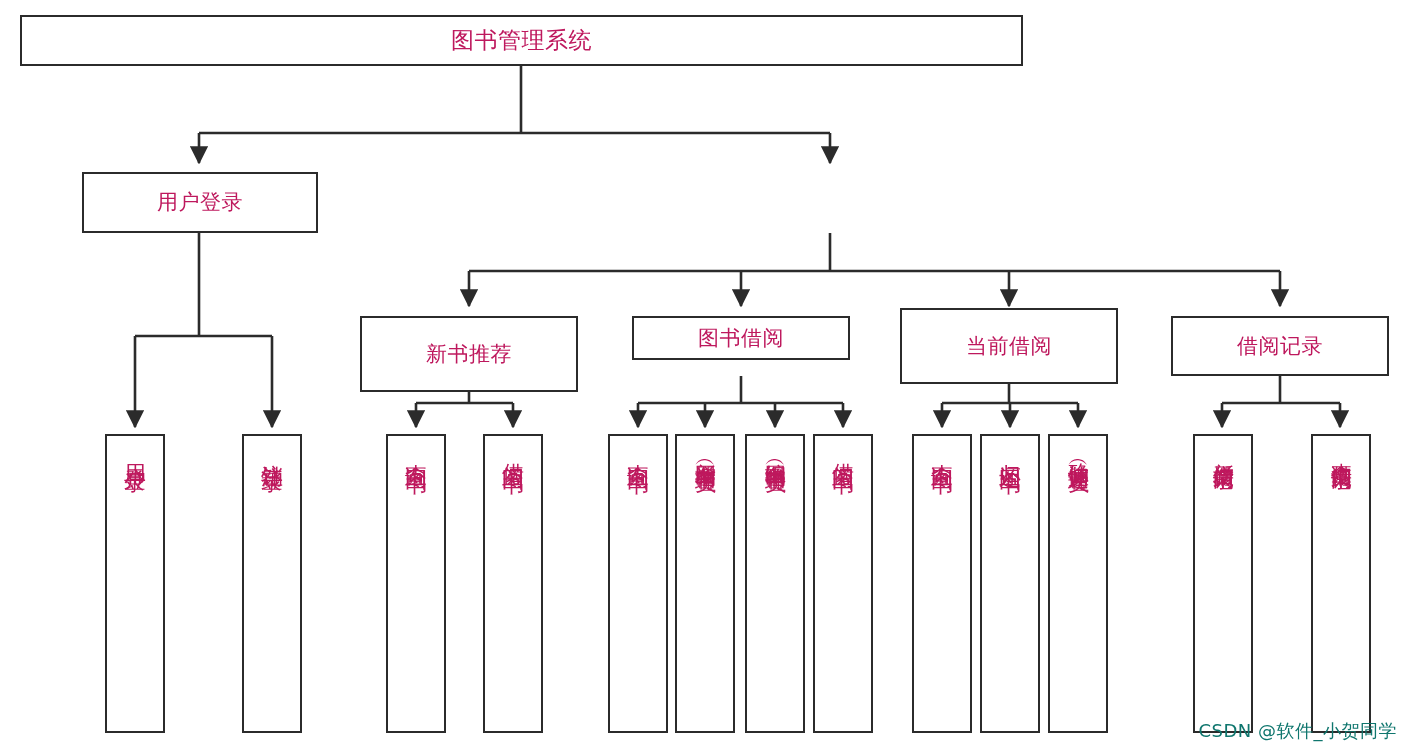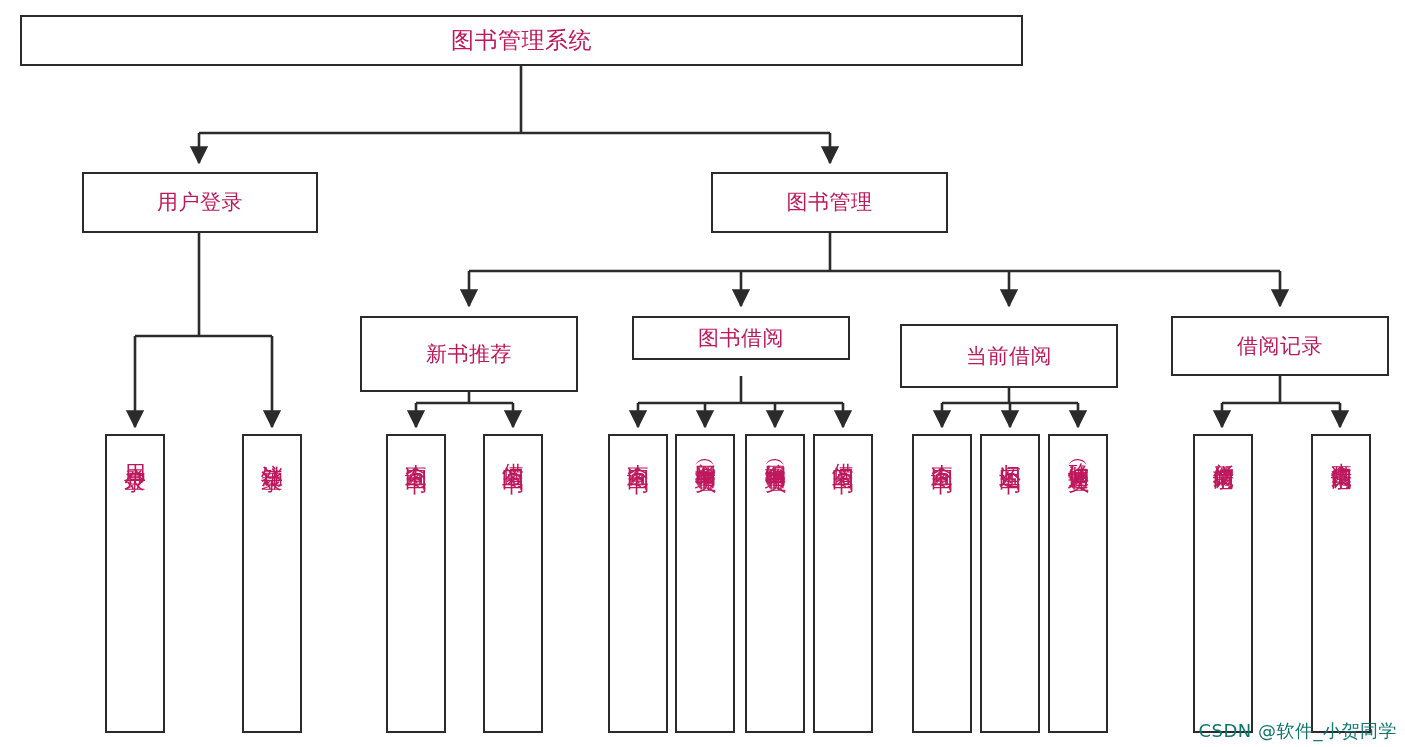--- a/index.html
+++ b/index.html
@@ -128,31 +128,28 @@
     </g>
   </svg>
 
   <div class="node root" style="left:20px; top:15px; width:1003px; height:51px;">
     <span class="label">图书管理系统</span>
   </div>
 
   <div class="node lvl1" style="left:82px; top:172px; width:236px; height:61px;">
     <span class="label">用户登录</span>
   </div>
-  <div class="node lvl1" style="left:711px; top:172px; width:237px; height:61px;">
-    <span class="label">图书管理</span>
-  </div>
 
   <div class="node lvl2" style="left:360px; top:316px; width:218px; height:76px;">
     <span class="label">新书推荐</span>
   </div>
   <div class="node lvl2" style="left:632px; top:316px; width:218px; height:44px;">
     <span class="label">图书借阅</span>
   </div>
-  <div class="node lvl2" style="left:900px; top:324px; width:218px; height:64px;">
+  <div class="node lvl2" style="left:900px; top:308px; width:218px; height:76px;">
     <span class="label">当前借阅</span>
   </div>
   <div class="node lvl2" style="left:1171px; top:316px; width:218px; height:60px;">
     <span class="label">借阅记录</span>
   </div>
 
   <div class="node leaf" style="left:105px; top:434px; width:60px; height:299px;">
     <span class="label">用户登录</span>
   </div>
   <div class="node leaf" style="left:242px; top:434px; width:60px; height:299px;">

